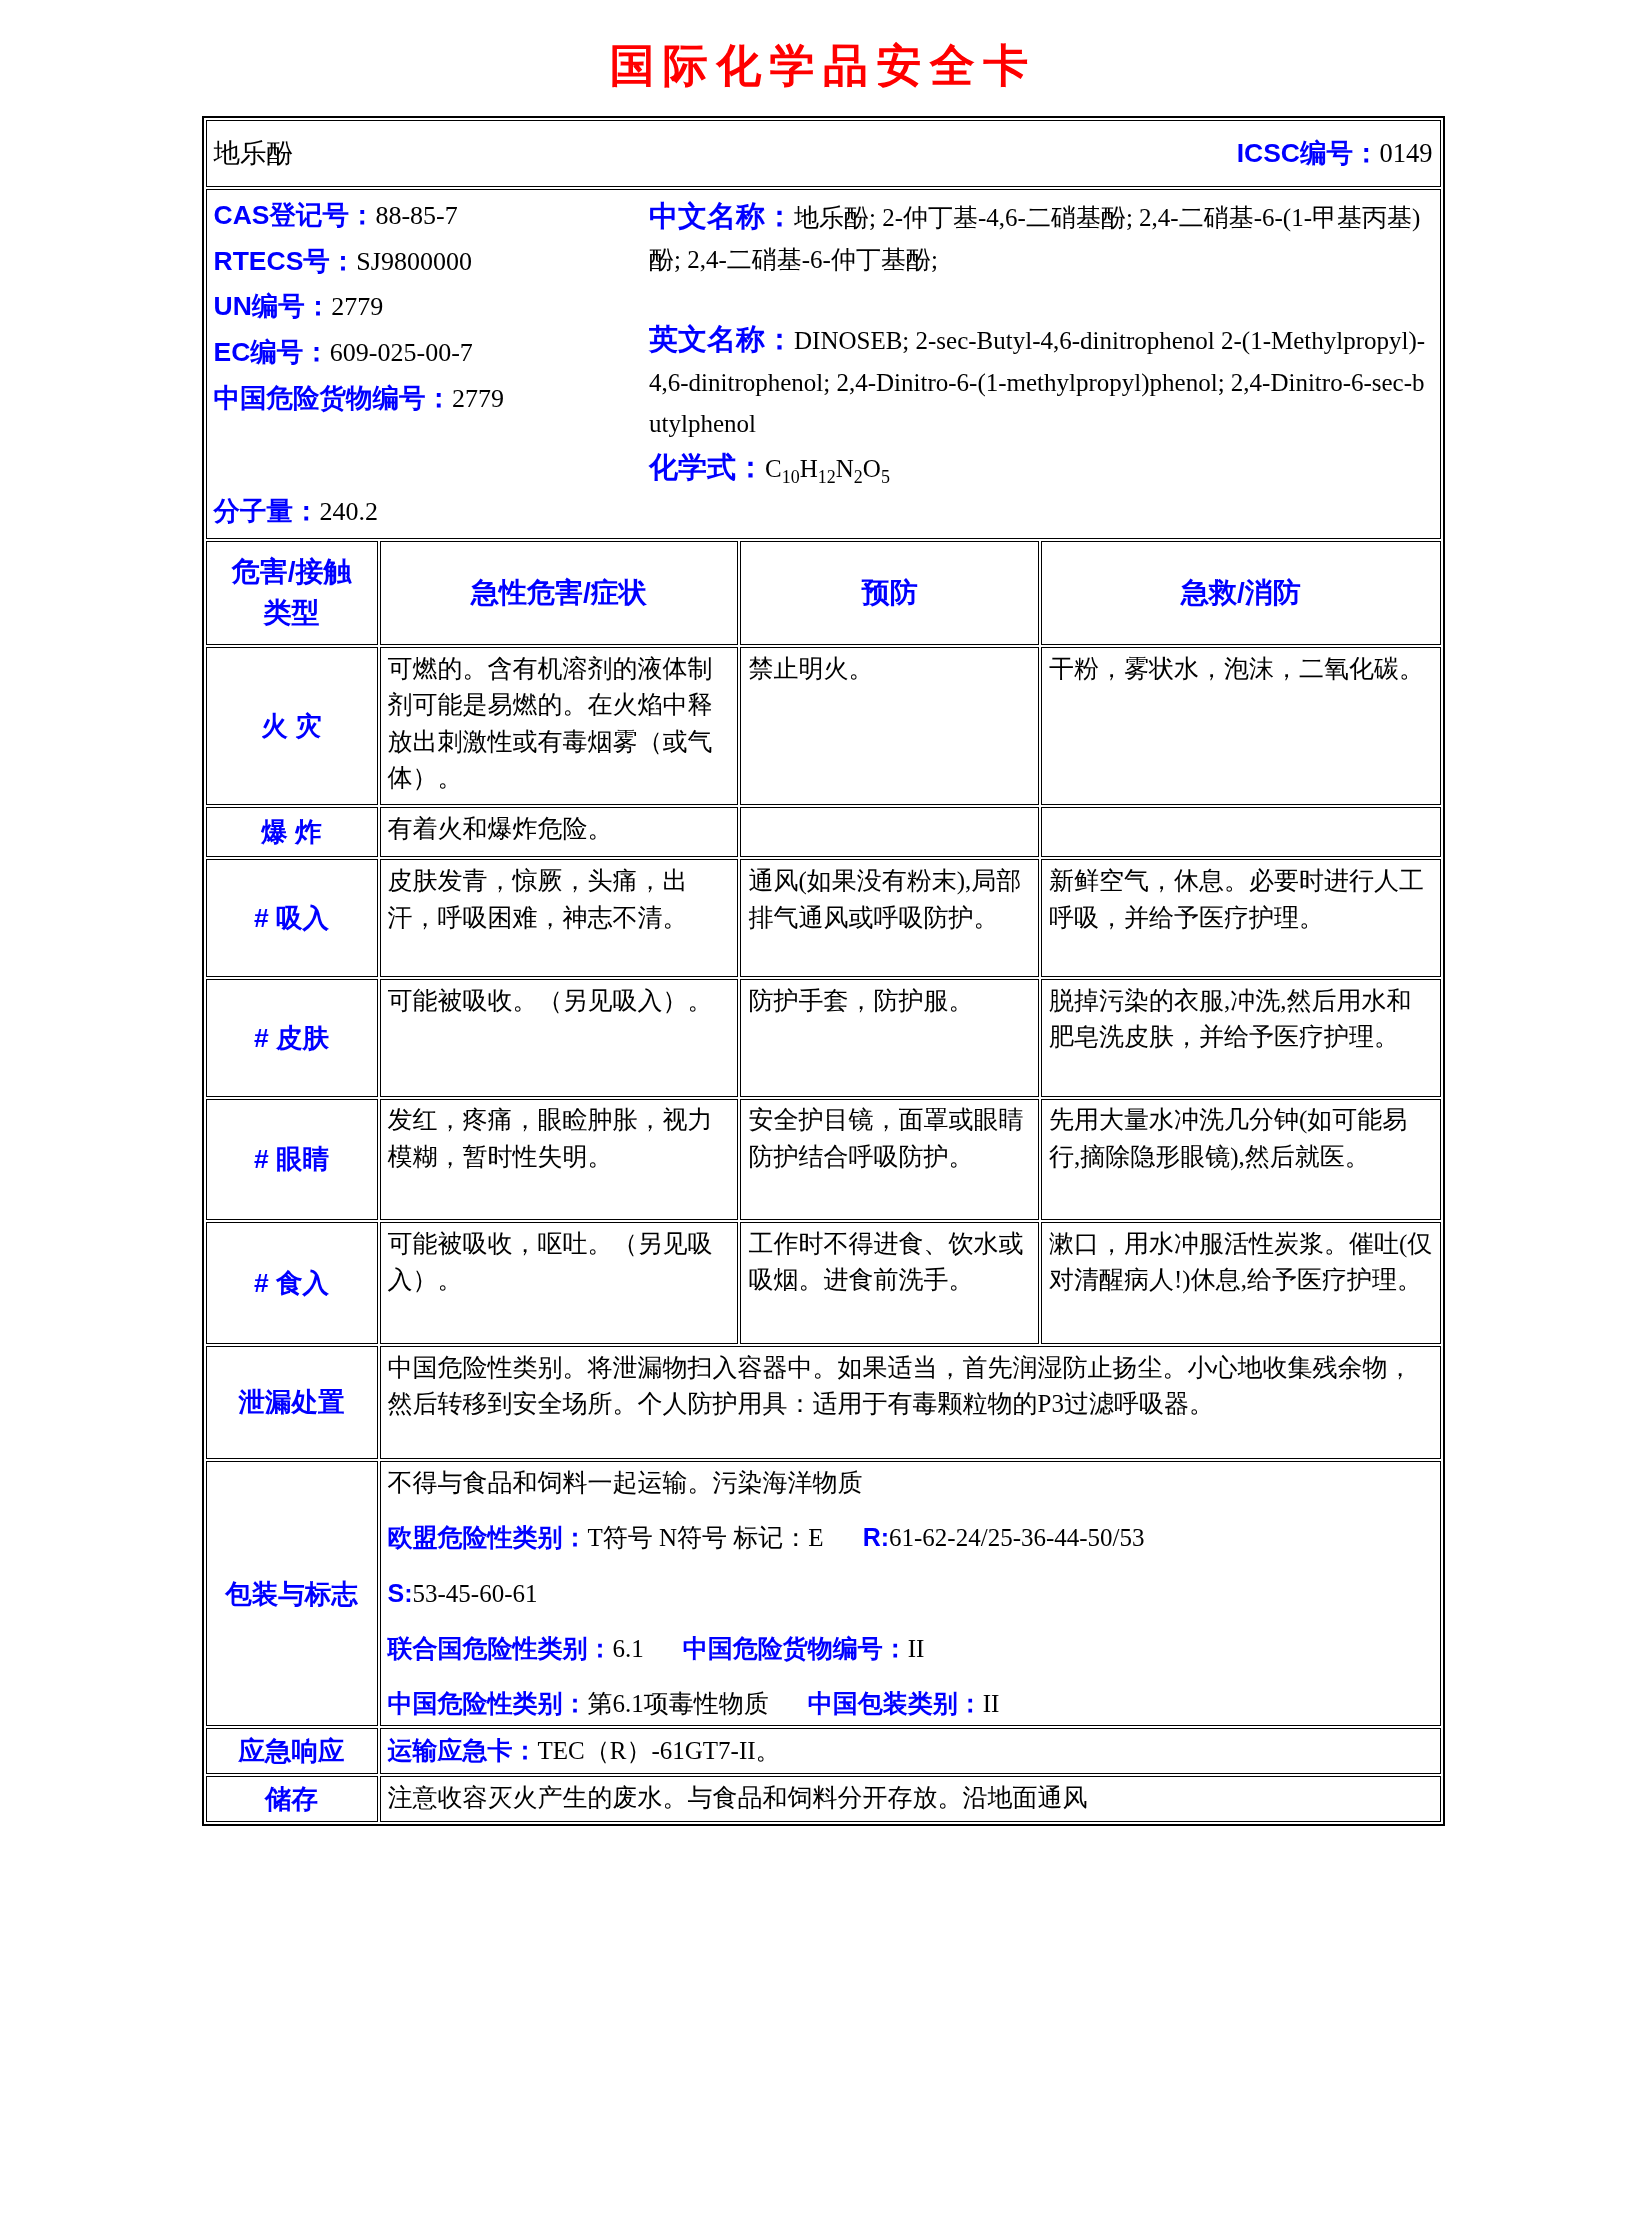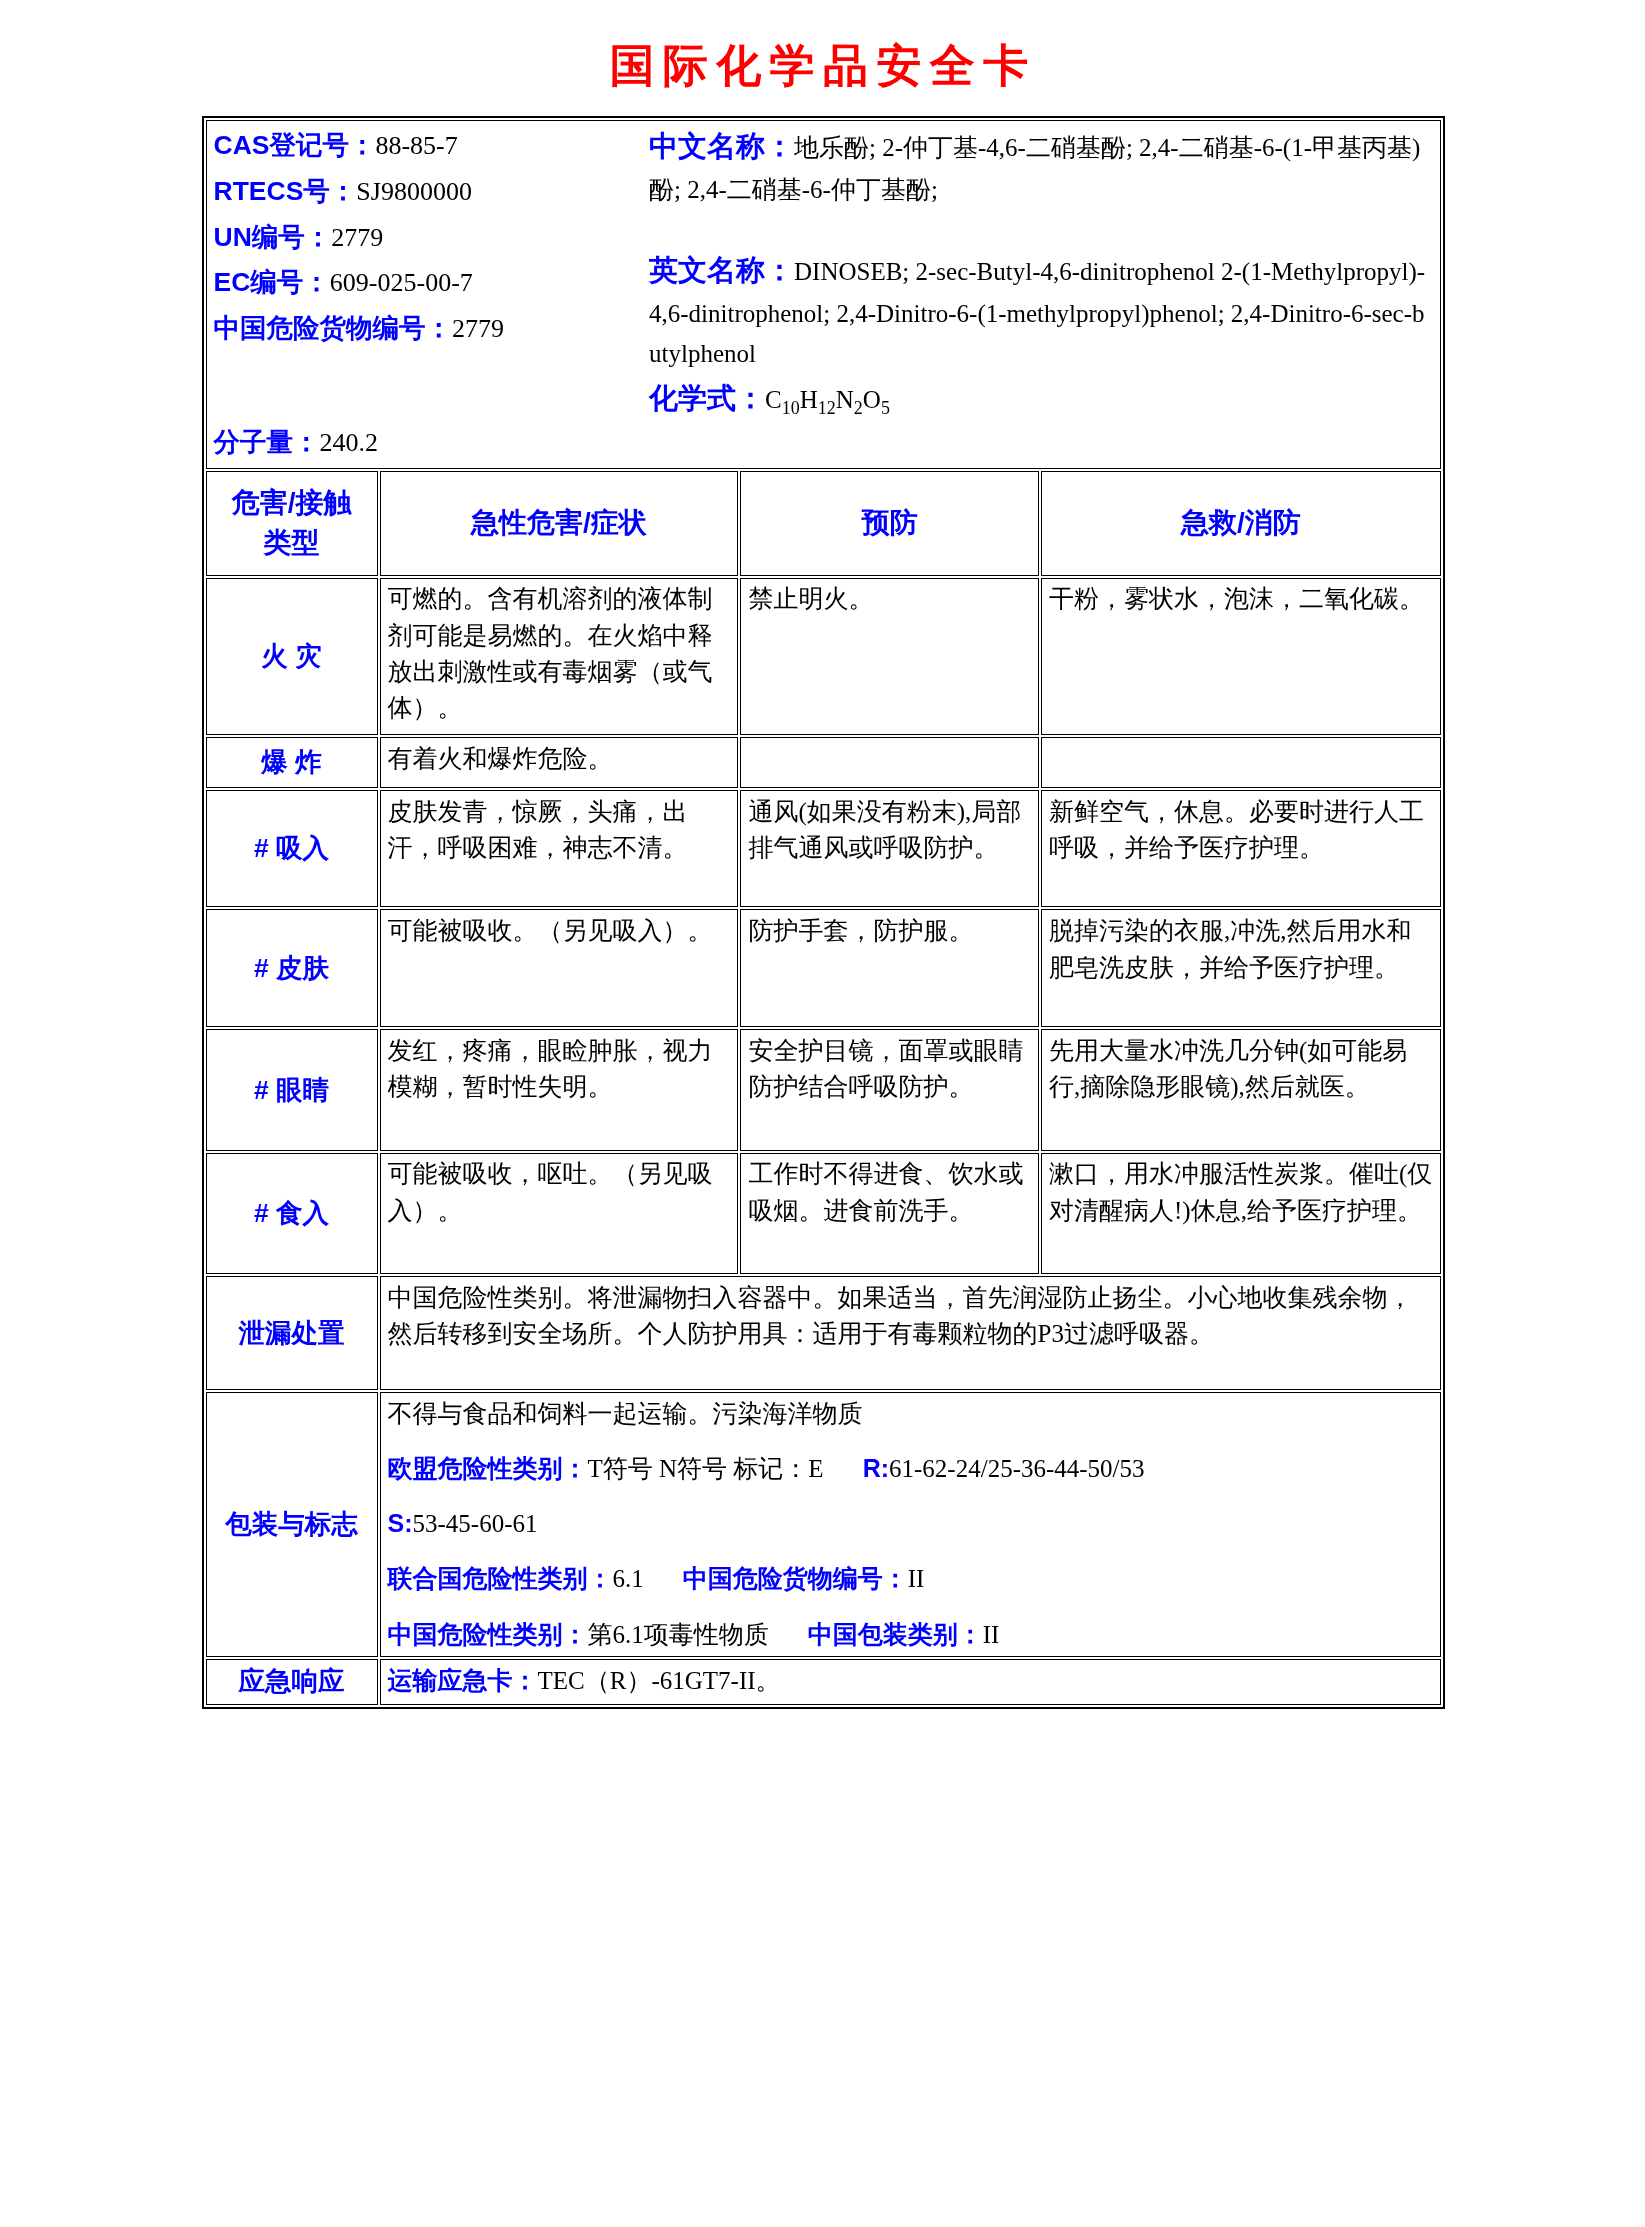--- a/index.html
+++ b/index.html
@@ -117,20 +117,28 @@
   <div class="card">
     <table class="icsc">
       <colgroup>
         <col style="width:14%">
         <col style="width:29.2%">
         <col style="width:24.3%">
         <col style="width:32.5%">
       </colgroup>
 
       <tbody>
+          <tr class="top-row">
+        <td colspan="4">
+          <div class="top-flex">
+            <span class="substance">地乐酚</span>
+            <span class="icsc blab"><span>ICSC编号：</span><span class="num">0149</span></span>
+          </div>
+        </td>
+      </tr>
 
       <tr class="info-row">
         <td colspan="4">
           <div class="info-flex">
             <div class="info-left">
               <div>
                 <div class="idline"><span class="blab">CAS登记号：</span><span class="val">88-85-7</span></div>
                 <div class="idline"><span class="blab">RTECS号：</span><span class="val">SJ9800000</span></div>
                 <div class="idline"><span class="blab">UN编号：</span><span class="val">2779</span></div>
                 <div class="idline"><span class="blab">EC编号：</span><span class="val">609-025-00-7</span></div>
@@ -224,18 +232,22 @@
         </td>
       </tr>
 
       <tr class="h-emer">
         <td class="label-cell">应急响应</td>
         <td colspan="3">
           <span class="blab">运输应急卡：</span><span>TEC（R）-61GT7-II。</span>
         </td>
       </tr>
 
+      <tr class="h-stor">
+        <td class="label-cell">储存</td>
+        <td colspan="3">注意收容灭火产生的废水。与食品和饲料分开存放。沿地面通风</td>
+      </tr>
 
     </tbody>
       </table>
   </div>
 </div>
 
 
 </body></html>

